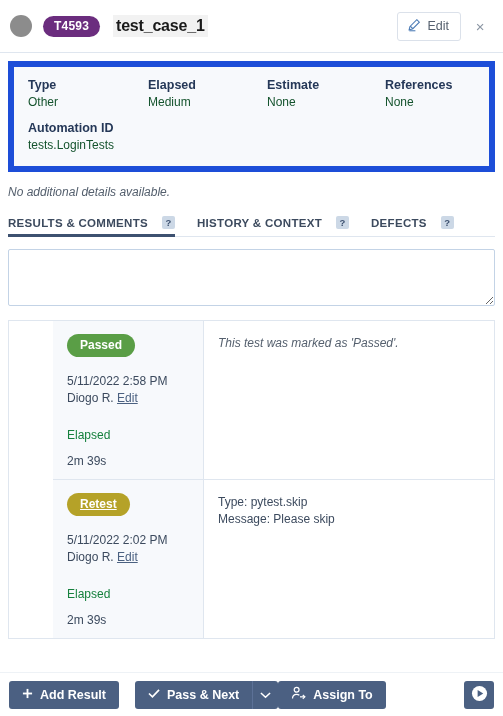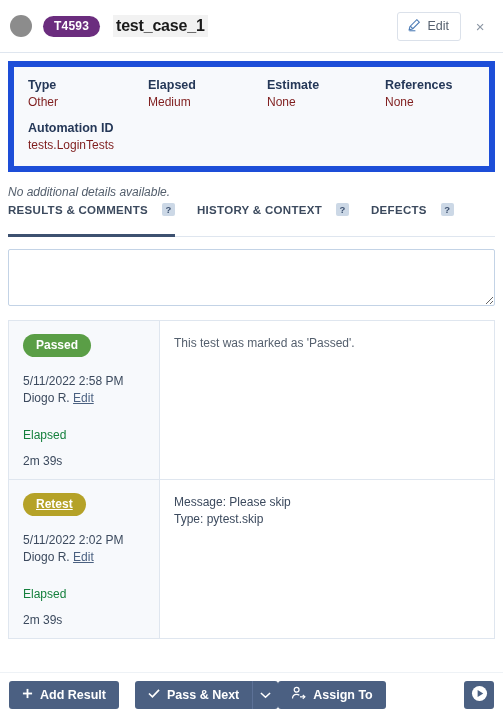--- a/index.html
+++ b/index.html
@@ -103,21 +103,21 @@
   .meta-cell.c1 { width: 119px; }
   .meta-cell.c2 { width: 118px; }
   .meta-label {
     font-size: 12.5px;
     font-weight: bold;
     color: #253858;
     margin-bottom: 3px;
   }
   .meta-value {
     font-size: 12px;
-    color: #7f1d1d;
+    color: #14532d;
   }
   .automation {
     margin-top: 12px;
   }
   .automation .meta-value {
     line-height: 1.28;
   }
 
   
   .no-details {
@@ -132,21 +132,21 @@
     margin: 12px 8px 0 8px;
     display: flex;
     align-items: flex-end;
     border-bottom: 1px solid #dfe6ef;
     height: 25px;
   }
   .tab {
     display: flex;
     align-items: center;
     gap: 14px;
-    padding: 0 0 18px 0;
+    padding: 0 0 5px 0;
     margin-right: 22px;
     font-size: 11.5px;
     font-weight: bold;
     letter-spacing: .3px;
     color: #3c4a5e;
     cursor: pointer;
     background: none;
     border: none;
     border-bottom: 3px solid transparent;
     position: relative;
@@ -186,20 +186,21 @@
     padding: 5px 6px;
     resize: both;
     outline: none;
   }
 
   
   .results {
     margin: 14px 8px 0 8px;
     border: 1px solid #dfe6ef;
     box-sizing: border-box;
+    padding-left: 44px;
   }
   .result-row {
     display: flex;
     border-bottom: 1px solid #dfe6ef;
     min-height: 158px;
   }
   .result-row:last-child { border-bottom: none; }
   .result-left {
     width: 151px;
     flex: 0 0 auto;
@@ -247,20 +248,21 @@
   .result-right {
     flex: 1 1 auto;
     background: #ffffff;
     padding: 14px 14px 10px 14px;
     box-sizing: border-box;
     font-size: 12px;
     color: #3c4a5e;
     line-height: 1.42;
   }
   .result-right.italic {
+    font-style: italic;
     color: #55606e;
   }
   .detail-line { white-space: pre; }
 
   
   .footer {
     position: absolute;
     left: 0;
     bottom: 0;
     width: 503px;
@@ -405,22 +407,22 @@
       <span class="status-badge status-retest">Retest</span>
       <div class="result-date">5/11/2022 2:02 PM</div>
       <div class="result-author">
         <span>Diogo R.</span>
         <span class="edit-link">Edit</span>
       </div>
       <div class="elapsed-label">Elapsed</div>
       <div class="elapsed-value">2m 39s</div>
     </div>
     <div class="result-right">
+      <div class="detail-line">Type: pytest.skip</div>
       <div class="detail-line">Message: Please skip</div>
-      <div class="detail-line">Type: pytest.skip</div>
     </div>
   </div>
 
 </div>
 
 <div class="footer">
   <button class="btn">
     <span>
       <svg width="11" height="11" viewBox="0 0 12 12">
         <line x1="6" y1="1" x2="6" y2="11" stroke="#ffffff" stroke-width="2"></line>

